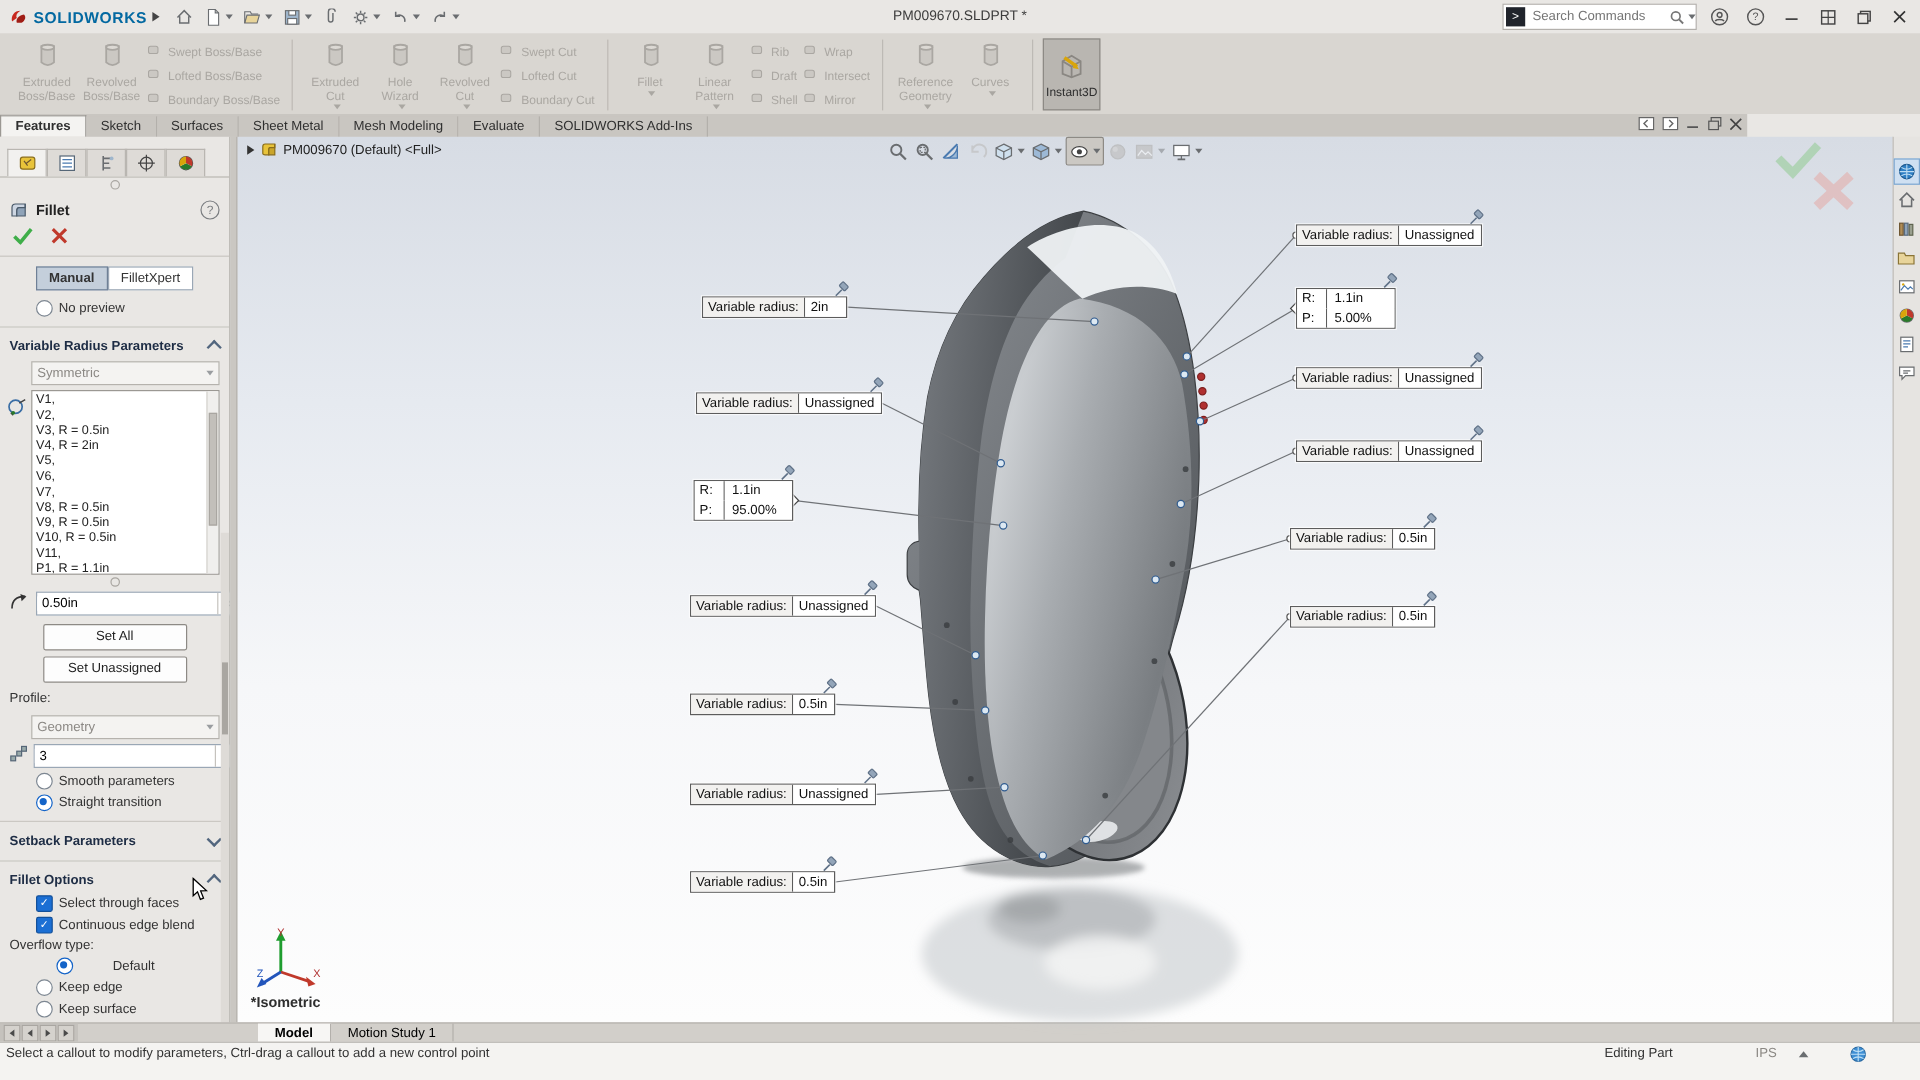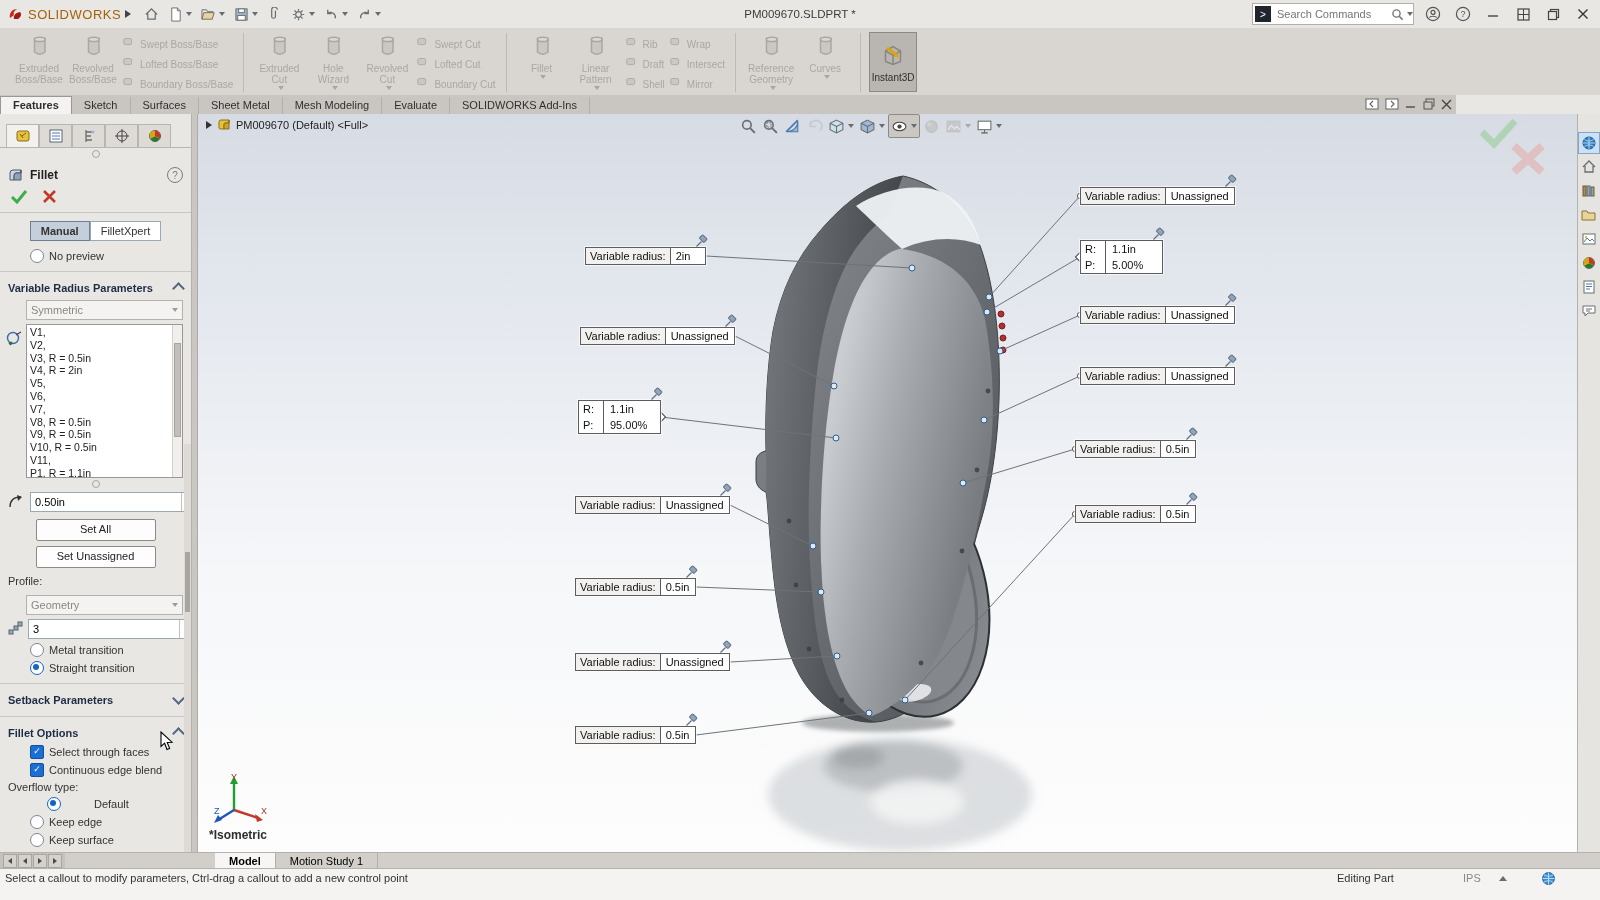--- a/index.html
+++ b/index.html
@@ -3,21 +3,21 @@
 <meta charset="utf-8">
 <style>
   html,body{margin:0;padding:0}
   body{width:1600px;height:900px;overflow:hidden;font-family:"Liberation Sans",sans-serif;
        background:#e9e7e4;position:relative;-webkit-font-smoothing:antialiased}
   .ni{pointer-events:none}
   
   #titlebar{position:absolute;left:0;top:0;width:1600px;height:28px;background:#e9e7e4;
     display:flex;align-items:center;border-bottom:1px solid #cfccc8}
   #logo{display:flex;align-items:center;gap:4px;padding:0 10px 0 8px}
-  #logo .lg-txt{color:#a16207;font-weight:normal;font-size:13px;letter-spacing:.5px}
+  #logo .lg-txt{color:#0369a1;font-weight:bold;font-size:13px;letter-spacing:.5px}
   .qa{display:flex;align-items:center;gap:3px}
   .qa-btn{display:flex;align-items:center;height:22px;padding:0 3px;border-radius:2px}
   .caret{width:0;height:0;border-left:3px solid transparent;border-right:3px solid transparent;
     border-top:4px solid #6a6d70;margin-left:3px}
   #tb-title{position:absolute;left:0;right:0;text-align:center;font-size:11.5px;color:#3c3c3c}
   #tb-right{position:absolute;right:6px;top:3px;display:flex;align-items:center;gap:8px}
   #searchbox{display:flex;align-items:center;width:160px;height:20px;background:#fff;
     border:1px solid #b3b0ac}
   #searchbox .sbadge{width:16px;height:16px;background:#20242c;color:#fff;font-size:10px;
     display:flex;align-items:center;justify-content:center;margin:0 4px 0 2px}
@@ -602,21 +602,21 @@
         <input value="3" style="">
         <span class="spin">
             <i class="u"></i>
             <i class="d"></i>
           </span>
       </div>
     </div>
     <div id="transitions">
         <div class="pmrow" style="padding-left: 30px;">
           <span class="radio"></span>
-          <span>Metal transition</span>
+          <span>Smooth parameters</span>
         </div>
         <div class="pmrow" style="padding-left: 30px;">
           <span class="radio on"></span>
           <span>Straight transition</span>
         </div>
       </div>
     <div class="pmrule"></div>
     <div class="pmsect">
       <span>Setback Parameters</span>
         <span class="chev down"></span>

